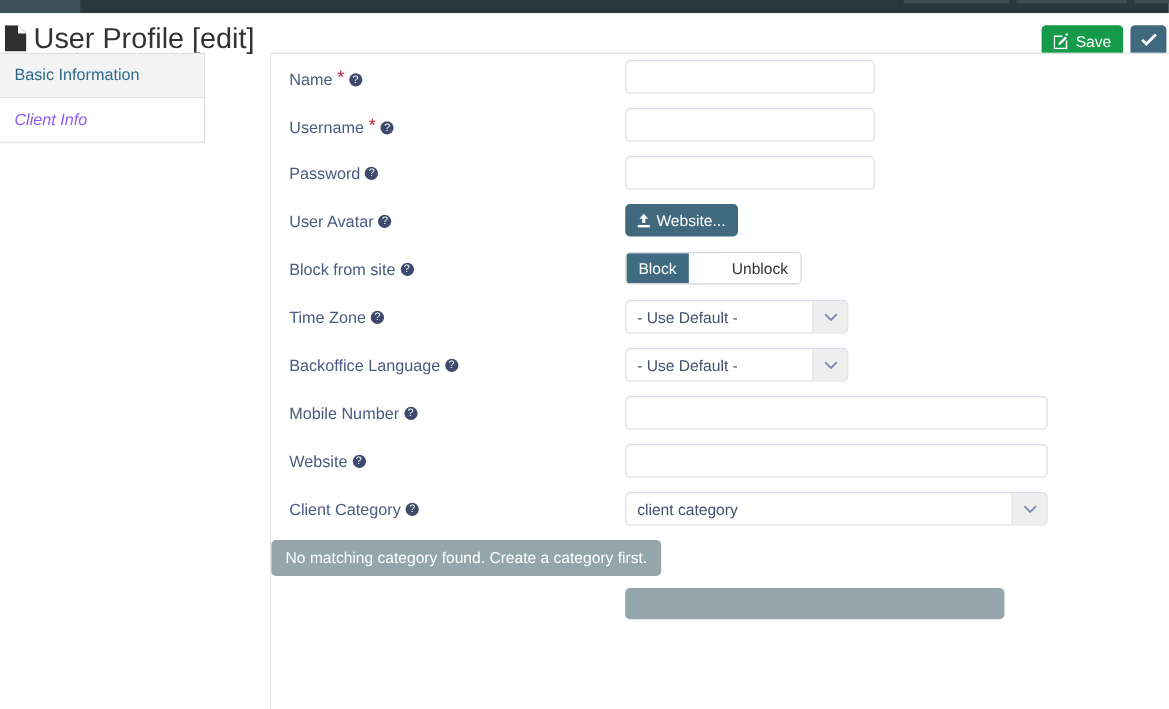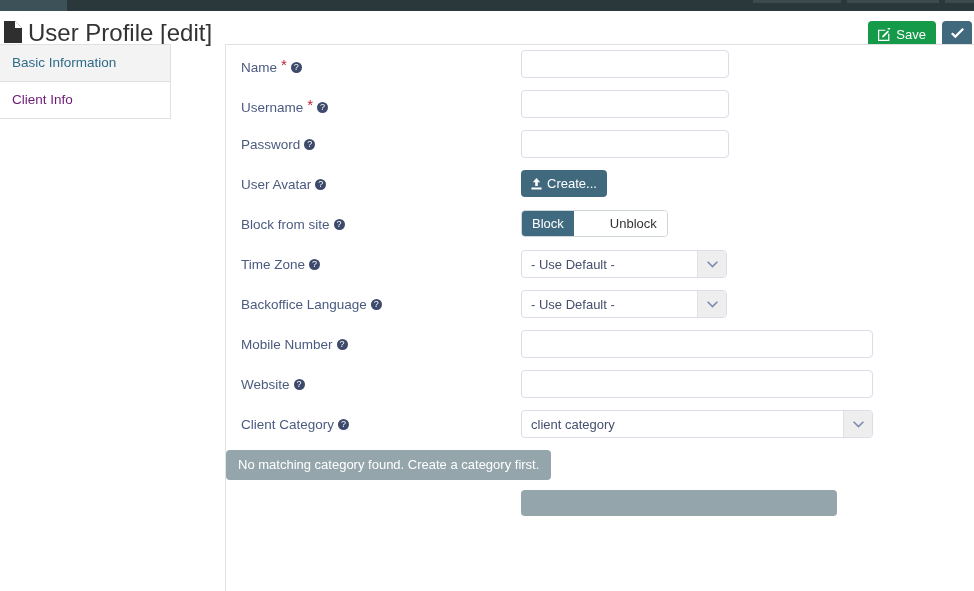--- a/index.html
+++ b/index.html
@@ -99,21 +99,22 @@
     border-bottom: 1px solid #e0e0e0;
     cursor: pointer;
     white-space: nowrap;
   }
   .side-item.active {
     background: #f3f3f3;
     color: #2e6b8a;
   }
   .side-item.plain {
     background: #ffffff;
-    color: #701a75;
+    color: #8b5cf6;
+    font-style: italic;
   }
 
   
   .content {
     position: absolute; left: 179px; top: 0;
     width: 795px; height: 547px;
     border-top: 1px solid #e0e0e0;
     border-left: 1px solid #e3e3e3;
     background: #ffffff;
     overflow: hidden;
@@ -225,21 +226,21 @@
   }
   .select .sel-arrow {
     width: 29px;
     background: #eeeeee;
     border-left: 1px solid #e2e2e2;
     display: flex; align-items: center; justify-content: center;
     color: #7d8ab3;
     font-size: 11px;
     cursor: pointer;
   }
-  .sel-tz { width: 206px; }
+  .sel-tz { width: 186px; }
   .sel-cat { width: 352px; }
 
   .gray-box {
     background: #94a5ac;
     border-radius: 4px;
     color: #ffffff;
     font-size: 13px;
     padding: 7px 12px;
     display: inline-block;
     white-space: nowrap;
@@ -333,21 +334,21 @@
         <span>User Avatar</span><span class="help">?</span>
       </div>
       <div class="ctrl">
         <button class="btn-upload">
           <span class="glyph">
             <svg width="11" height="12" viewBox="0 0 12 13">
               <path d="M6 0 L10 4.6 H7.4 V8.6 H4.6 V4.6 H2 Z" fill="#ffffff"></path>
               <rect x="0.5" y="10.3" width="11" height="2.2" fill="#ffffff"></rect>
             </svg>
           </span>
-          <span>Create...</span>
+          <span>Website...</span>
         </button>
       </div>
     </div>
 
     <div class="form-row">
       <div class="lbl">
         <span>Block from site</span><span class="help">?</span>
       </div>
       <div class="ctrl">
         <div class="toggle-group">

